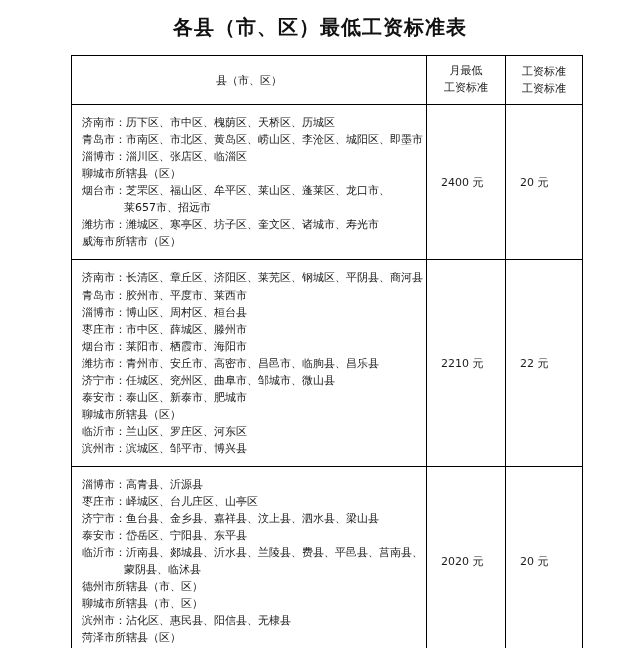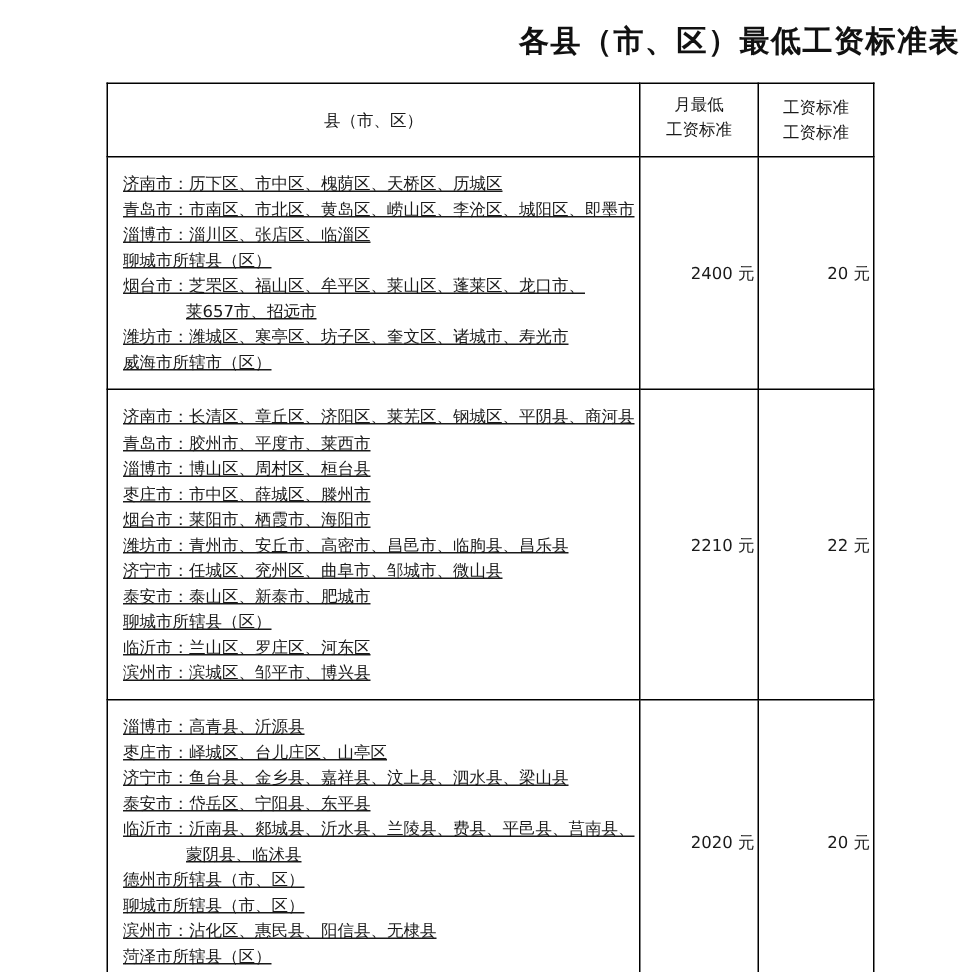--- a/index.html
+++ b/index.html
@@ -14,21 +14,21 @@
     color: #1a1a1a;
     overflow: hidden;
   }
   .page {
     position: relative;
     width: 640px;
     height: 648px;
     box-sizing: border-box;
   }
   .doc-title {
-    text-align: right;
+    text-align: center;
     font-size: 20px;
     font-weight: bold;
     letter-spacing: 1px;
     padding-top: 14px;
     padding-bottom: 14px;
     color: #111;
     font-family: "DejaVu Serif", "Liberation Serif", serif;
   }
   .table-wrap {
     margin: 0 auto;
@@ -54,29 +54,28 @@
   }
   th.col-region { width: 350px; text-align: center; }
   th.col-month  { width: 74px; font-family: Liberation Mono, monospace; }
   th.col-hour   { width: 72px; }
   th .hdr-line { display: block; white-space: nowrap; }
   td.region {
     padding: 9px 0 9px 10px;
     text-align: left;
   }
   td.amount {
-    text-align: right;
-    padding: 4px 2px;
+    text-align: left;
+    padding: 4px 14px;
     font-size: 11.5px;
     white-space: nowrap;
   }
   .line {
     white-space: nowrap;
     display: block;
-    text-decoration: underline;
   }
   .line.indent {
     padding-left: 42px;
   }
 </style>
 </head>
 <body>
 
 <div class="page">
 

